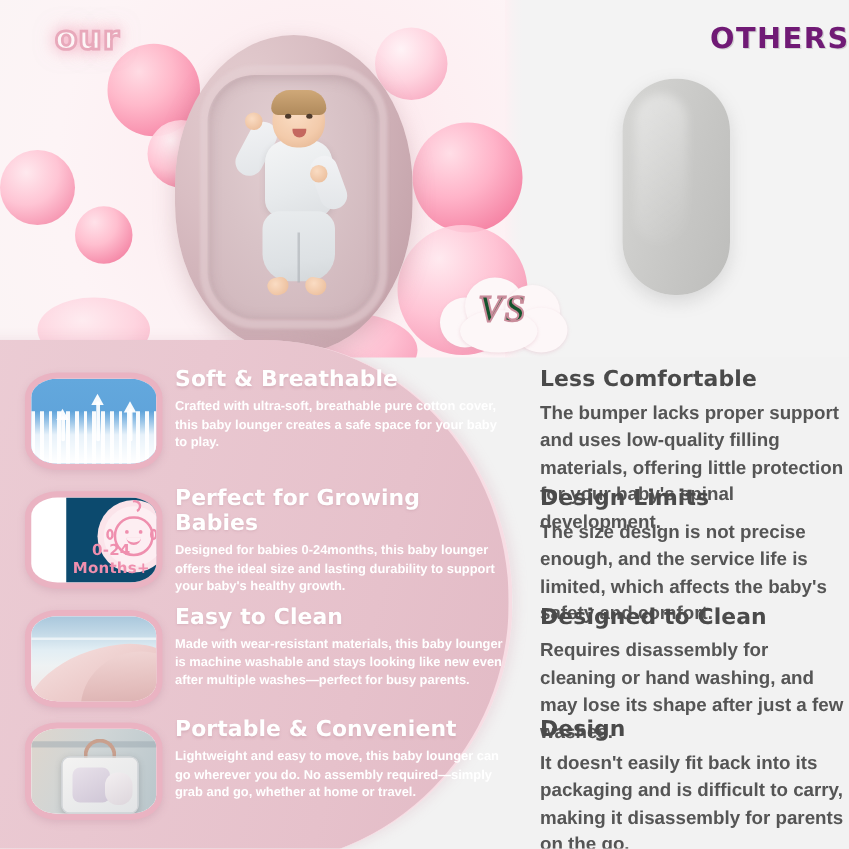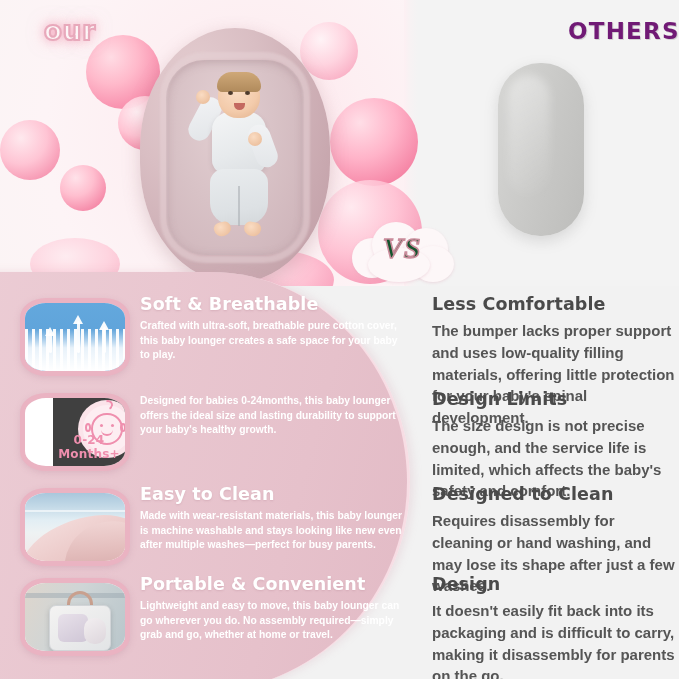--- a/index.html
+++ b/index.html
@@ -190,21 +190,21 @@
   }
   .t1 .ar:after{
     content:""; position:absolute; left:-4px; top:-6px; border-left:5.5px solid transparent;
     border-right:5.5px solid transparent; border-bottom:9px solid rgba(255,255,255,.95);
   }
   .t1 .ar.a1{ left:24px; top:30px; height:20px; }
   .t1 .ar.a2{ left:52px; top:18px; height:32px; }
   .t1 .ar.a3{ left:78px; top:24px; height:26px; }
 
   
-  .t2 .img{ background:#404040;margin-left:28px; }
+  .t2 .img{ background:#0c4a6e;margin-left:28px; }
   .t2 .circle{
     position:absolute; left:30px; top:7px; width:48px; height:48px; border-radius:50%;
     background:#fdeef2; box-shadow:0 0 0 5px #fbe4ea;
   }
   .t2 .face{
     position:absolute; left:8px; top:8px; width:32px; height:32px; border-radius:50% 50% 52% 52%;
     border:2.4px solid #ef8fae;
   }
   .t2 .curl{
     position:absolute; left:20px; top:-5px; width:10px; height:10px;
@@ -373,20 +373,21 @@
             <div class="ear l"></div>
             <div class="ear r"></div>
             <div class="be l"></div>
             <div class="be r"></div>
             <div class="bm"></div>
           </div>
           <div class="months">0-24 Months+</div>
         </div>
       </div>
       <div class="left-text" style="top:0px;">
+        <div class="left-title">Perfect for Growing Babies</div>
         <div class="left-body">Designed for babies 0-24months, this baby lounger offers the ideal size and lasting durability to support your baby's healthy growth.</div>
       </div>
       <div class="right-text" style="top:0px;">
         <div class="right-title">Design Limits</div>
         <div class="right-body">The size design is not precise enough, and the service life is limited, which affects the baby's safety and comfort.</div>
       </div>
     </div>
 
     <div class="row" style="top:198px;">
       <div class="thumb t3" style="top:4px;">

